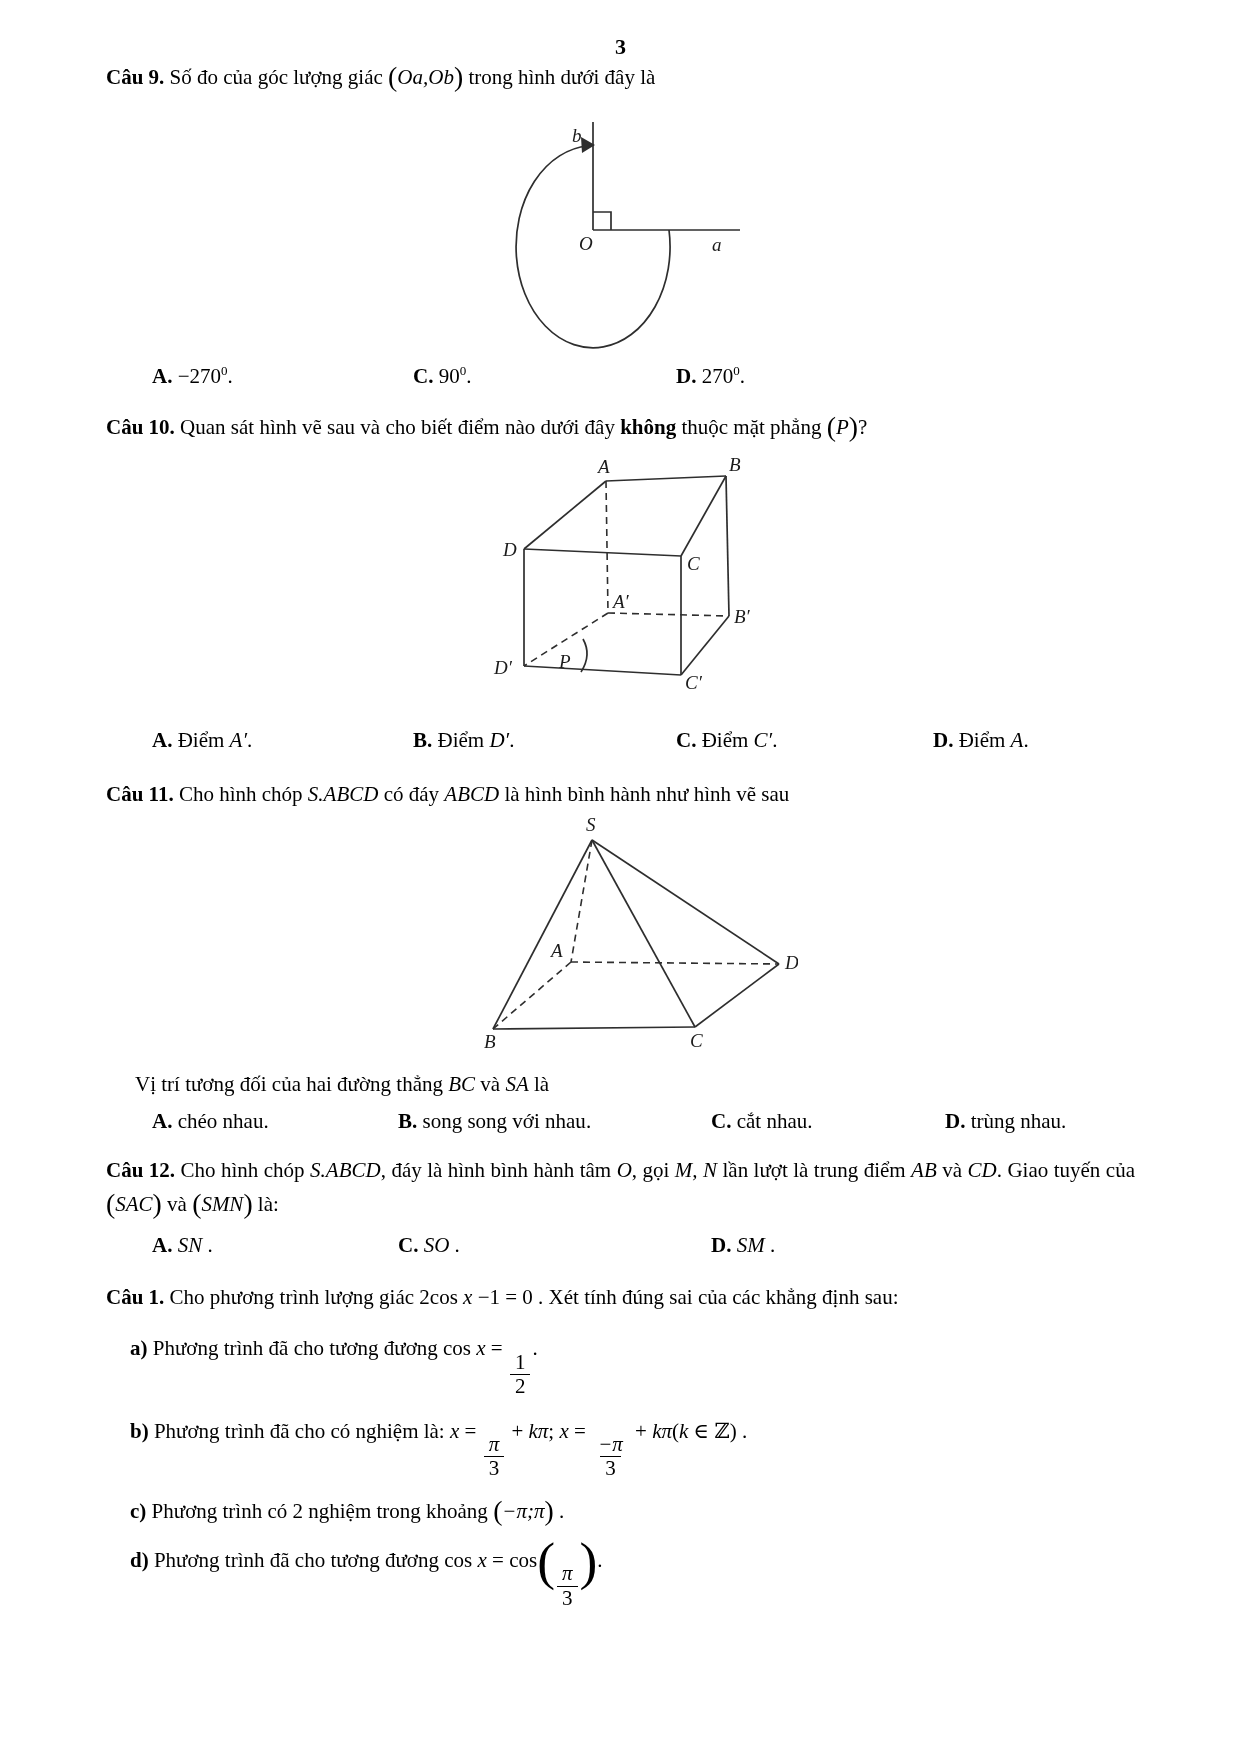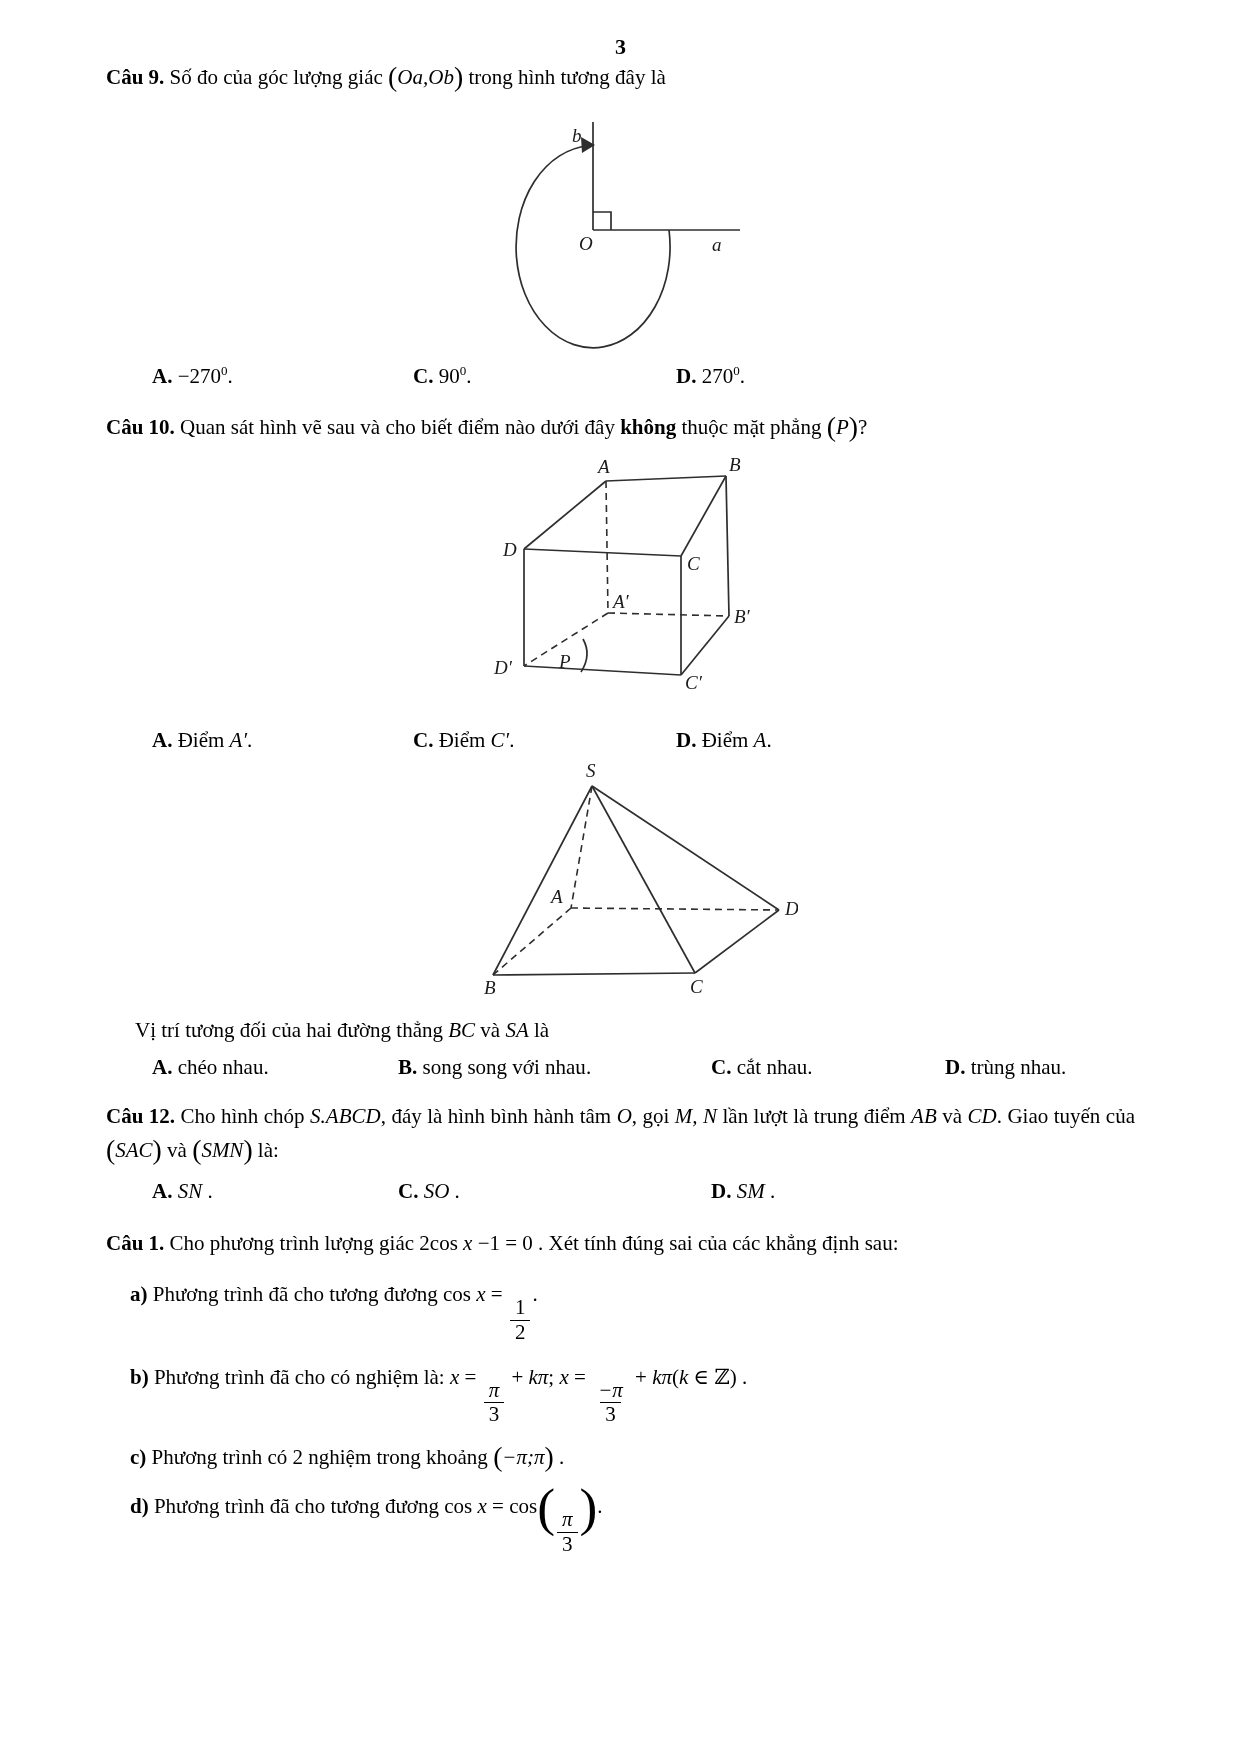--- a/index.html
+++ b/index.html
@@ -41,21 +41,21 @@
   .mt1{margin-top:12px;} 
 </style>
 </head>
 <body>
 
 <div class="page">
 
   <p class="pageno">3</p>
 
   <p class="q mt1">
-    <b>Câu 9.</b><span> Số đo của góc lượng giác </span><span class="m mathp"><span class="bigp">(</span>Oa,Ob<span class="bigp">)</span></span><span> trong hình tương đây là</span>
+    <b>Câu 9.</b><span> Số đo của góc lượng giác </span><span class="m mathp"><span class="bigp">(</span>Oa,Ob<span class="bigp">)</span></span><span> trong hình dưới đây là</span>
   </p>
 
   <div class="figwrap" style="margin-top:14px;">
     <svg width="266" height="248" viewBox="0 0 266 248">
       <g>
         <path class="edge" d="M181,122 A77,101 0 1 1 100,38"></path>
         <polygon class="arrow" points="107,37 93,29 94,45"></polygon>
       </g>
       <g>
         <line class="edge" x1="105" y1="122" x2="105" y2="14"></line>
@@ -106,24 +106,28 @@
       <text class="lbl" x="127" y="152">A′</text>
       <text class="lbl" x="248" y="167">B′</text>
       <text class="lbl" x="199" y="233">C′</text>
       <text class="lbl" x="8" y="218">D′</text>
       <text class="lbl" x="73" y="212">P</text>
     </svg>
   </div>
 
   <div class="opts opts-a" style="margin-top:32px;">
     <span class="opt"><b>A.</b><span> Điểm </span><i class="m">A′</i><span>.</span></span>
+    <span class="opt"><b>B.</b><span> Điểm </span><i class="m">D′</i><span>.</span></span>
     <span class="opt"><b>C.</b><span> Điểm </span><i class="m">C′</i><span>.</span></span>
     <span class="opt"><b>D.</b><span> Điểm </span><i class="m">A</i><span>.</span></span>
   </div>
 
+  <p class="q" style="margin-top:20px;">
+    <b>Câu 11.</b><span> Cho hình chóp </span><i class="m">S.ABCD</i><span> có đáy </span><i class="m">ABCD</i><span> là hình bình hành như hình vẽ sau</span>
+  </p>
 
   <div class="figwrap" style="margin-top:6px;">
     <svg width="355" height="238" viewBox="0 0 355 238">
       <g>
         <line class="edge" x1="149" y1="23" x2="50" y2="212"></line>
         <line class="edge" x1="149" y1="23" x2="252" y2="210"></line>
         <line class="edge" x1="149" y1="23" x2="336" y2="147"></line>
         <line class="edge" x1="50" y1="212" x2="252" y2="210"></line>
         <line class="edge" x1="252" y1="210" x2="336" y2="147"></line>
       </g>

